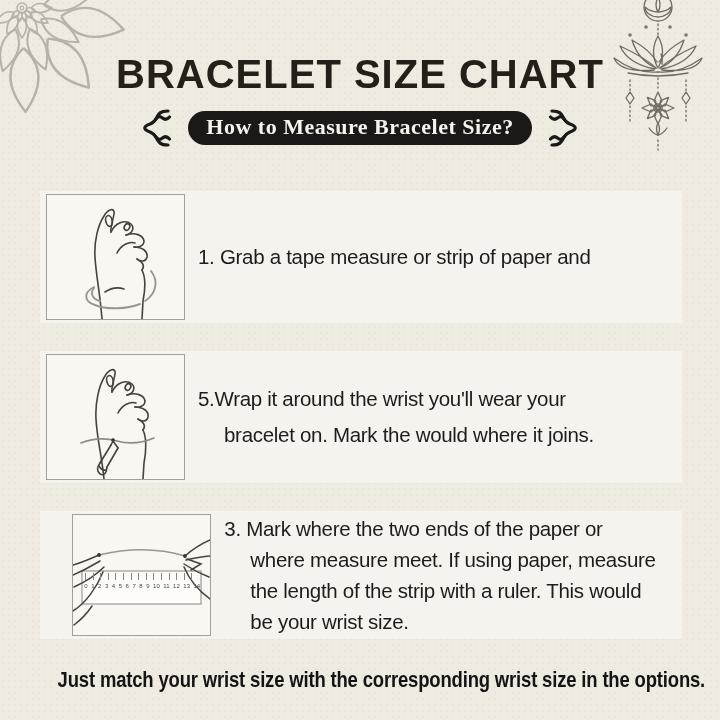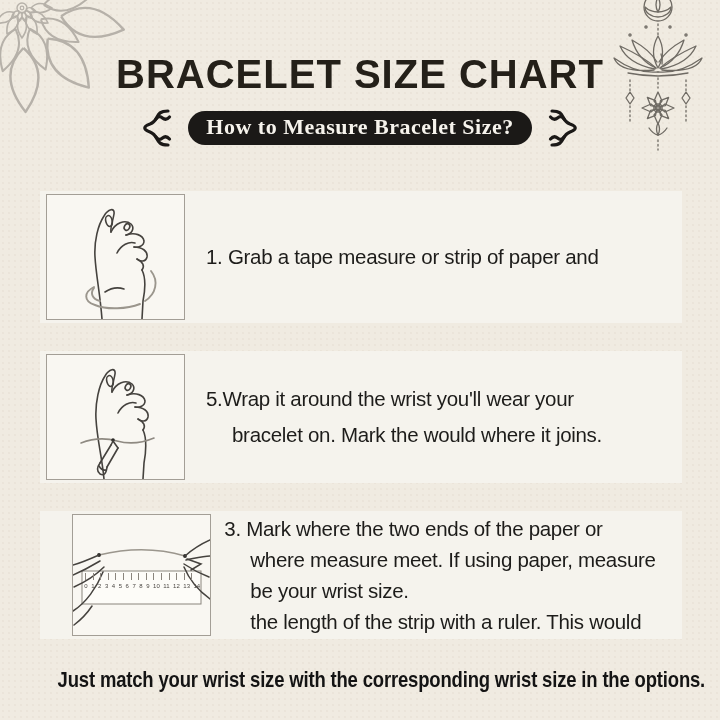--- a/index.html
+++ b/index.html
@@ -36,21 +36,21 @@
     font-size:22px;letter-spacing:0.5px;white-space:nowrap;
   }
 
   
   .steps{margin:42px 38px 0 40px;}
   .step-row{
     display:flex;align-items:center;
     background:#f5f3ed;
     margin-bottom:28px;
   }
-  .step-row.row-1,.step-row.row-2{height:132px;gap:8px;}
+  .step-row.row-1,.step-row.row-2{height:132px;}
   .step-row.row-3{height:128px;justify-content:center;}
   .illus-box{
     position:relative;flex:0 0 137px;width:137px;height:118px;
     margin-left:6px;background:#f9f7f2;
     border:1px solid #a39e96;align-self:center;
   }
   .step-row.row-1 .illus-box,.step-row.row-2 .illus-box{height:124px;}
   .step-row.row-3 .illus-box{height:120px;}
   .illus-box > svg{position:absolute;left:0;top:0;}
 
@@ -270,22 +270,22 @@
             <span>10</span>
             <span>11</span>
             <span>12</span>
             <span>13</span>
             <span>14</span>
           </div>
       </div>
       <div class="step-text">
         <div class="step-line">3. Mark where the two ends of the paper or</div>
         <div class="step-line">where measure meet. If using paper, measure</div>
+        <div class="step-line">the length of the strip with a ruler. This would</div>
         <div class="step-line">be your wrist size.</div>
-        <div class="step-line">the length of the strip with a ruler. This would</div>
       </div>
     </div>
 
   </div>
 
   <div class="footer">Just match your wrist size with the corresponding wrist size in the options.</div>
 
 </div>
 
 </body></html>

